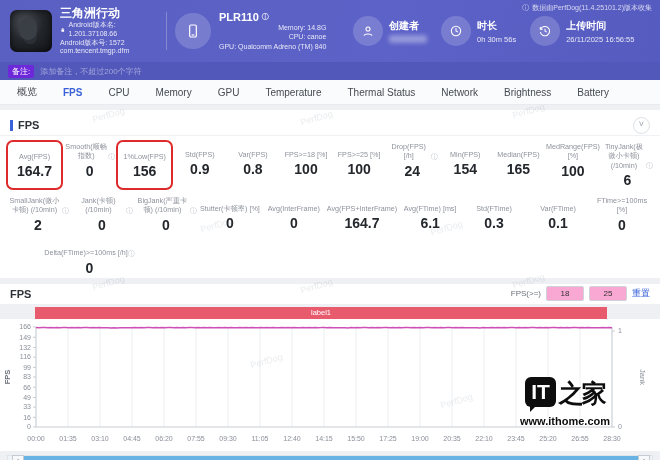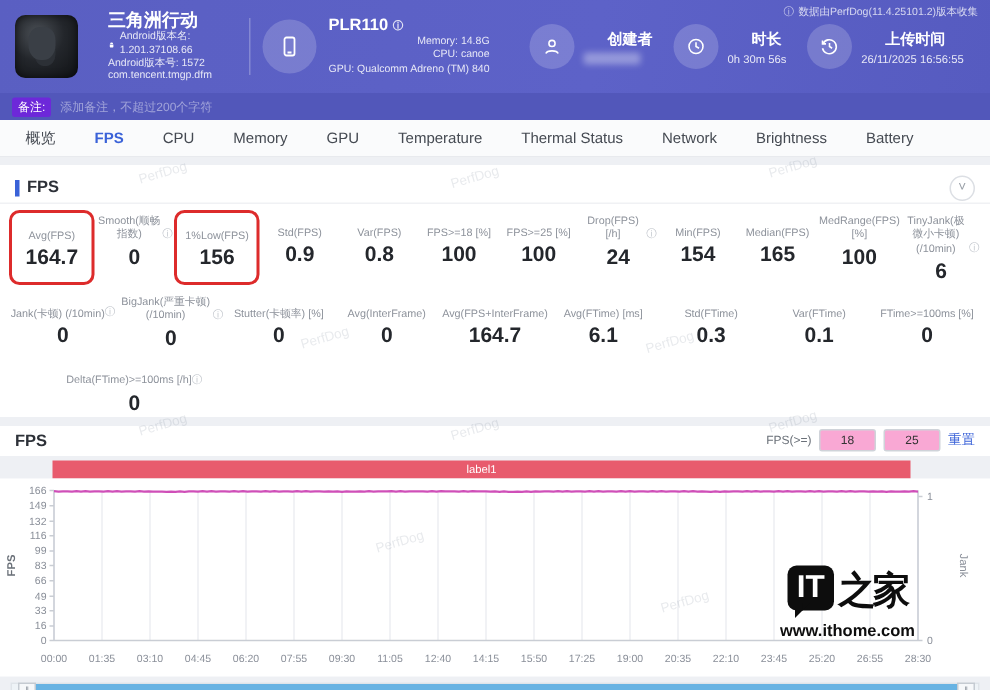--- a/index.html
+++ b/index.html
@@ -4,38 +4,38 @@
 <style>
   html,body{margin:0;padding:0;}
   body{
     width:660px;height:460px;position:relative;overflow:hidden;
     font-family:"Liberation Sans",sans-serif;background:#eef0f4;
     -webkit-font-smoothing:antialiased;
   }
   
   .hdr{height:62px;background:linear-gradient(100deg,#5a5fc2 0%,#5d62c8 60%,#565bc0 100%);
     color:#fff;display:flex;align-items:center;position:relative;}
-  .app-block{display:flex;gap:20px;margin-left:10px;width:148px;align-items:center;}
+  .app-block{display:flex;gap:8px;margin-left:10px;width:148px;align-items:center;}
   .app-icon{width:42px;height:42px;border-radius:7px;flex:0 0 auto;
     background:radial-gradient(circle at 35% 30%,#4a4f55 0%,#23262b 45%,#101215 100%);
     box-shadow:inset 0 0 6px rgba(0,0,0,.6);position:relative;}
   .app-icon:after{content:"";position:absolute;left:9px;top:8px;width:18px;height:22px;
     background:#3a3f46;border-radius:40% 40% 45% 45%;box-shadow:2px 6px 0 -2px #2c3036;}
   .app-txt{line-height:1.25;}
   .app-title{font-size:12px;font-weight:bold;}
   .app-meta{font-size:7px;color:rgba(255,255,255,.85);display:flex;align-items:center;gap:3px;}
   .vdiv{width:1px;height:38px;background:rgba(255,255,255,.25);margin:0 8px;}
   .circle{border-radius:50%;background:rgba(255,255,255,.18);display:flex;align-items:center;justify-content:center;flex:0 0 auto;}
   .circle.big{width:36px;height:36px;}
   .circle.sm{width:30px;height:30px;}
   .dev-block{display:flex;gap:8px;align-items:center;width:178px;text-align:right;}
   .dev-name{font-size:11px;font-weight:bold;display:flex;align-items:center;gap:3px;}
   .dev-meta{font-size:7px;color:rgba(255,255,255,.85);line-height:1.35;}
   .mini-block{display:flex;gap:6px;align-items:center;margin-right:14px;}
-  .mini-lbl{font-size:10px;font-weight:bold;margin-left:16px;}
+  .mini-lbl{font-size:10px;font-weight:bold;}
   .mini-val{font-size:7.5px;color:rgba(255,255,255,.85);margin-top:2px;}
   .blur-chip{width:38px;height:8px;margin-top:2px;border-radius:2px;
     background:rgba(255,255,255,.35);filter:blur(2px);}
   .collector{position:absolute;top:3px;right:8px;font-size:7px;color:rgba(255,255,255,.75);
     display:flex;gap:3px;align-items:center;}
   .info-i{font-size:7px;opacity:.85;font-style:normal;}
   
   .note-bar{height:18px;background:#5257ba;display:flex;align-items:center;gap:6px;padding-left:8px;}
   .note-badge{background:#6d28d9;color:#fff;font-size:8px;padding:1px 4px;border-radius:2px;}
   .note-txt{font-size:8px;color:rgba(255,255,255,.45);}
@@ -266,20 +266,27 @@
       </div>
       <div class="stat">
         <div class="lbl">
           <span>TinyJank(极微小卡顿) (/10min)</span>
           <span class="info-i" style="color: rgb(179, 184, 192);"> ⓘ</span>
         </div>
         <div class="val">6</div>
       </div>
     </div>
   <div class="stats-row" id="stats-row2">
+      <div class="stat">
+        <div class="lbl">
+          <span>SmallJank(微小卡顿) (/10min)</span>
+          <span class="info-i" style="color: rgb(179, 184, 192);"> ⓘ</span>
+        </div>
+        <div class="val">2</div>
+      </div>
       <div class="stat">
         <div class="lbl">
           <span>Jank(卡顿) (/10min)</span>
           <span class="info-i" style="color: rgb(179, 184, 192);"> ⓘ</span>
         </div>
         <div class="val">0</div>
       </div>
       <div class="stat">
         <div class="lbl">
           <span>BigJank(严重卡顿) (/10min)</span>

